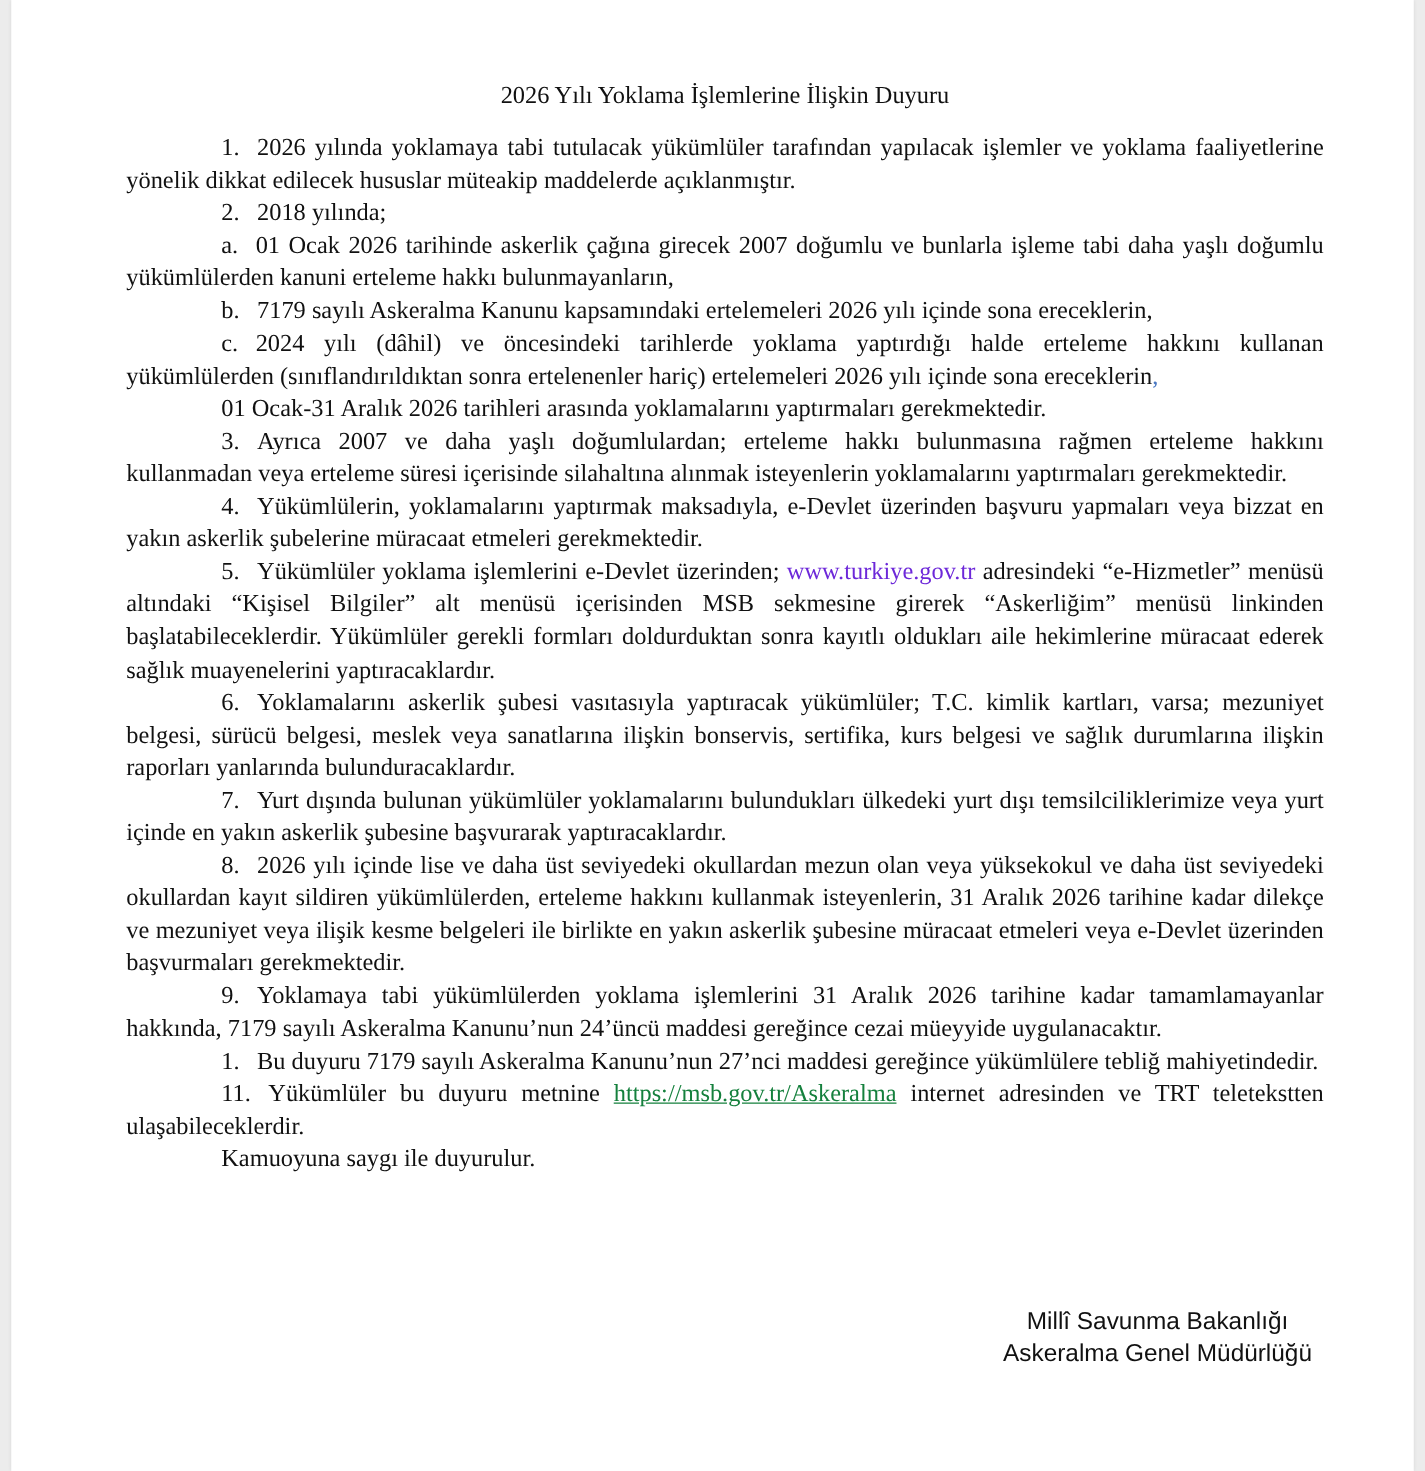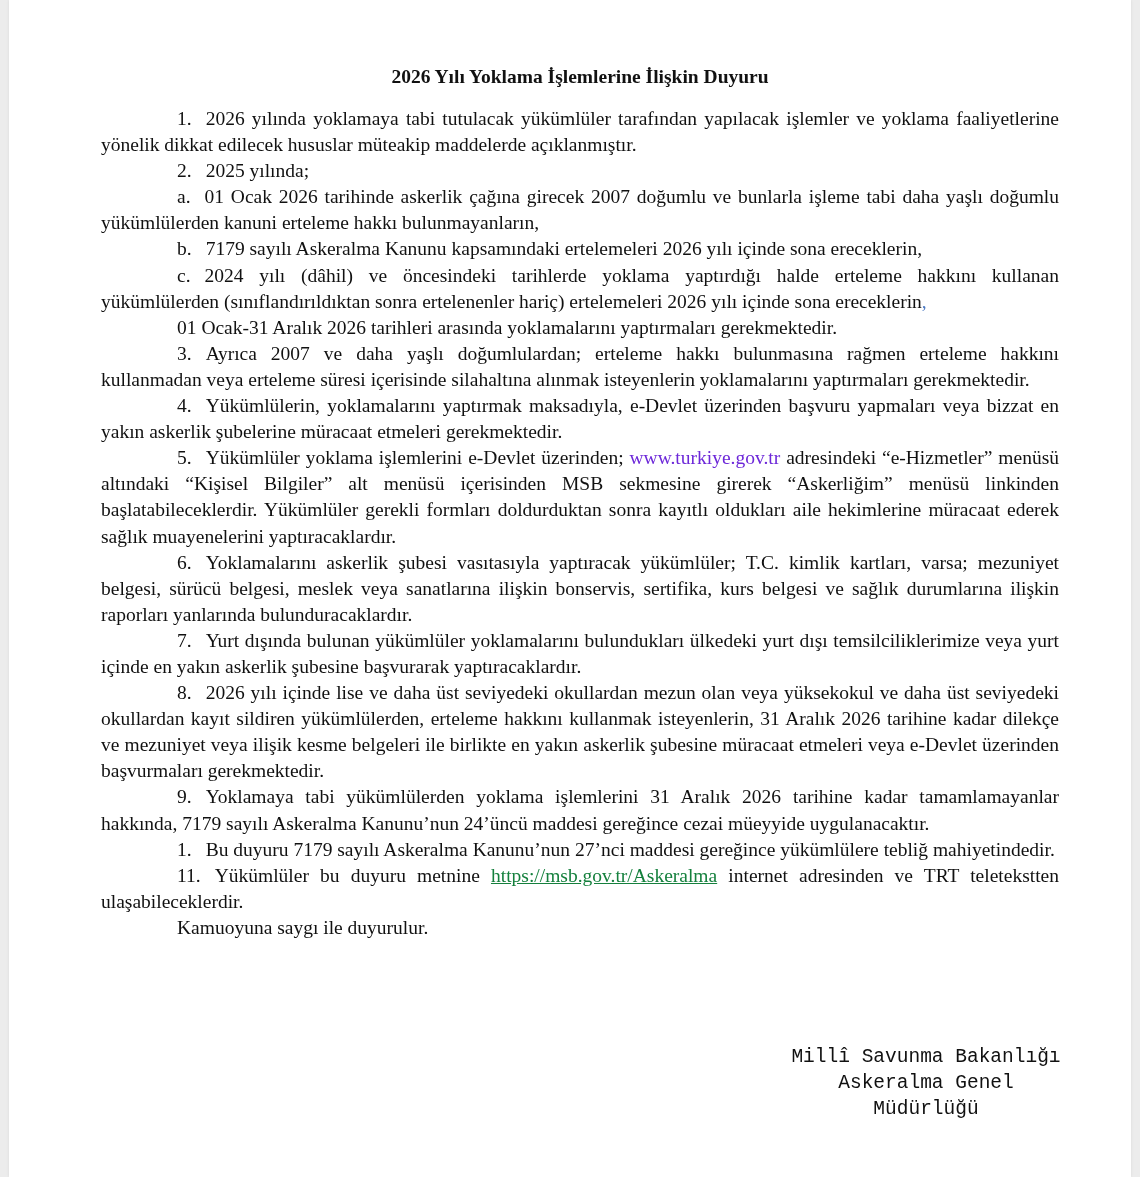--- a/index.html
+++ b/index.html
@@ -27,21 +27,21 @@
       left: 92px;
       top: 64px;
       width: 958px;
       font-family: "Liberation Serif", serif;
       color: #111111;
       font-size: 19.5px;
       line-height: 26.1px;
     }
     .title {
       text-align: center;
-      font-weight: bold;
+      font-weight: normal;
       font-size: 19.5px;
       margin: 0 0 16px 0;
       line-height: 26px;
     }
     .para {
       text-align: justify;
       text-indent: 76px;
       margin: 0;
     }
     .num { margin-right: 14px; }
@@ -52,36 +52,36 @@
     .link-plain {
       color: #6d28d9;
     }
     .blue-comma { color: #4a78c2; }
     .signature {
       position: absolute;
       top: 1044px;
       left: 782px;
       width: 270px;
       text-align: center;
-      font-family: Liberation Mono, monospace;
+      font-family: Liberation Sans, sans-serif;
       font-size: 19.5px;
       line-height: 26px;
       color: #111111;
     }
   </style>
 </head>
 <body>
 
 <div class="page">
   <div class="doc">
     <div class="title">2026 Yılı Yoklama İşlemlerine İlişkin Duyuru</div>
 
     <p class="para"><span class="num">1.</span><span>2026 yılında yoklamaya tabi tutulacak yükümlüler tarafından yapılacak işlemler ve yoklama faaliyetlerine yönelik dikkat edilecek hususlar müteakip maddelerde açıklanmıştır.</span></p>
 
-    <p class="para"><span class="num">2.</span><span>2025 yılında;</span></p>
+    <p class="para"><span class="num">2.</span><span>2018 yılında;</span></p>
 
     <p class="para"><span class="num">a.</span><span>01 Ocak 2026 tarihinde askerlik çağına girecek 2007 doğumlu ve bunlarla işleme tabi daha yaşlı doğumlu yükümlülerden kanuni erteleme hakkı bulunmayanların,</span></p>
 
     <p class="para"><span class="num">b.</span><span>7179 sayılı Askeralma Kanunu kapsamındaki ertelemeleri 2026 yılı içinde sona ereceklerin,</span></p>
 
     <p class="para"><span class="num">c.</span><span>2024 yılı (dâhil) ve öncesindeki tarihlerde yoklama yaptırdığı halde erteleme hakkını kullanan yükümlülerden (sınıflandırıldıktan sonra ertelenenler hariç) ertelemeleri 2026 yılı içinde sona ereceklerin</span><span class="blue-comma">,</span></p>
 
     <p class="para"><span>01 Ocak-31 Aralık 2026 tarihleri arasında yoklamalarını yaptırmaları gerekmektedir.</span></p>
 
     <p class="para"><span class="num">3.</span><span>Ayrıca 2007 ve daha yaşlı doğumlulardan; erteleme hakkı bulunmasına rağmen erteleme hakkını kullanmadan veya erteleme süresi içerisinde silahaltına alınmak isteyenlerin yoklamalarını yaptırmaları gerekmektedir.</span></p>

